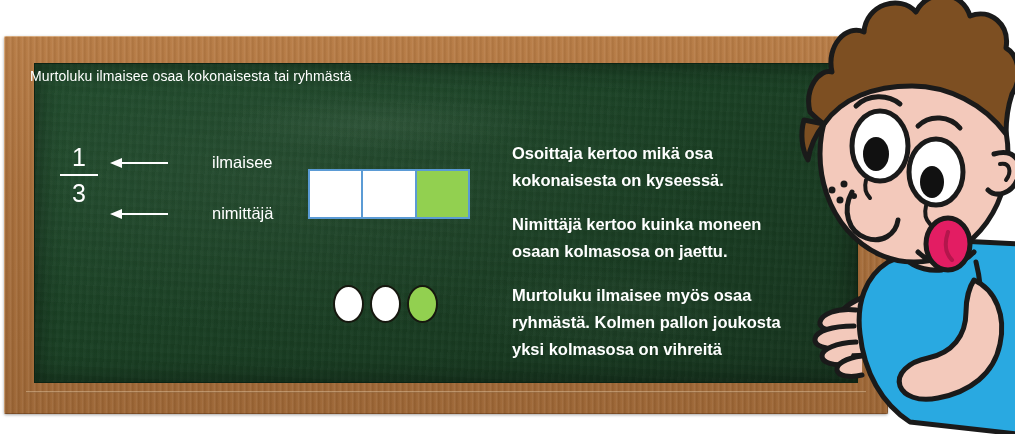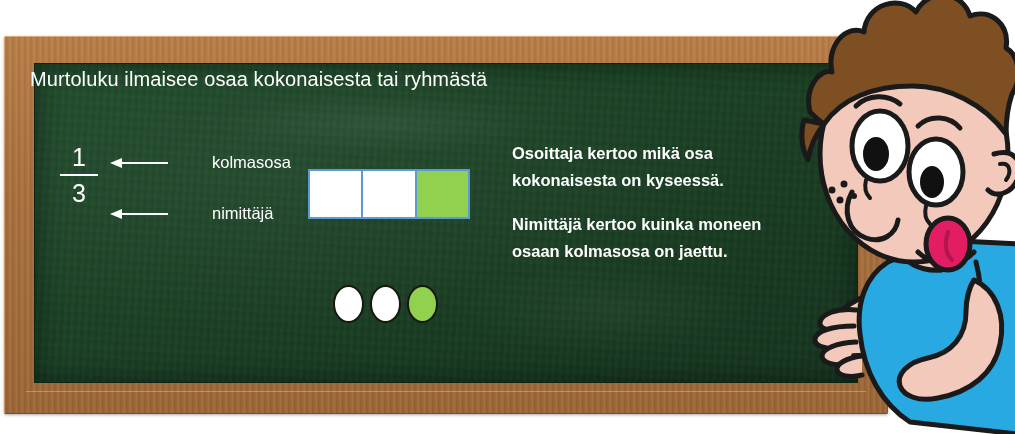--- a/index.html
+++ b/index.html
@@ -94,21 +94,21 @@
     width: 300px; height: 90px;
     background: radial-gradient(ellipse at center, rgba(200,225,205,0.05), rgba(200,225,205,0) 70%);
     pointer-events: none;
   }
 
   
   #board-title {
     position: absolute;
     left: 30px;
     top: 68px;
-    font-size: 20px;
+    font-size: 14px;
     color: #ffffff;
     letter-spacing: 0.1px;
     white-space: nowrap;
   }
 
   
   #fraction-block {
     position: absolute;
     left: 56px;
     top: 142px;
@@ -229,21 +229,21 @@
   <div id="fraction-numerator">1</div>
   <div id="fraction-bar"></div>
   <div id="fraction-denominator">3</div>
 </div>
 
 <div class="arrow-row" id="arrow-row-numerator">
   <svg class="arrow-graphic" viewBox="0 0 62 14">
     <line x1="12" y1="7" x2="60" y2="7" stroke="#ffffff" stroke-width="2.2"></line>
     <polygon points="2,7 14,2 14,12" fill="#ffffff"></polygon>
   </svg>
-  <span class="arrow-label">kolmasosa</span>
+  <span class="arrow-label">ilmaisee</span>
 </div>
 
 <div class="arrow-row" id="arrow-row-denominator">
   <svg class="arrow-graphic" viewBox="0 0 62 14">
     <line x1="12" y1="7" x2="60" y2="7" stroke="#ffffff" stroke-width="2.2"></line>
     <polygon points="2,7 14,2 14,12" fill="#ffffff"></polygon>
   </svg>
   <span class="arrow-label">nimittäjä</span>
 </div>
 
@@ -255,20 +255,21 @@
 
 <div id="circle-model">
   <div class="set-circle"></div>
   <div class="set-circle"></div>
   <div class="set-circle filled"></div>
 </div>
 
 <div id="explanations">
   <div class="explanation-paragraph">Osoittaja kertoo mikä osa kokonaisesta on kyseessä.</div>
   <div class="explanation-paragraph">Nimittäjä kertoo kuinka moneen osaan kolmasosa on jaettu.</div>
+  <div class="explanation-paragraph">Murtoluku ilmaisee myös osaa ryhmästä. Kolmen pallon joukosta yksi kolmasosa on vihreitä</div>
 </div>
 
 <svg id="boy-illustration" viewBox="0 0 248 442">
   <defs>
     <clipPath id="clip-all">
         <rect x="0" y="0" width="248" height="442"></rect>
       </clipPath>
   </defs>
   <g clip-path="url(#clip-all)" stroke="#1a1a1a" stroke-width="5" stroke-linejoin="round" stroke-linecap="round">
 

